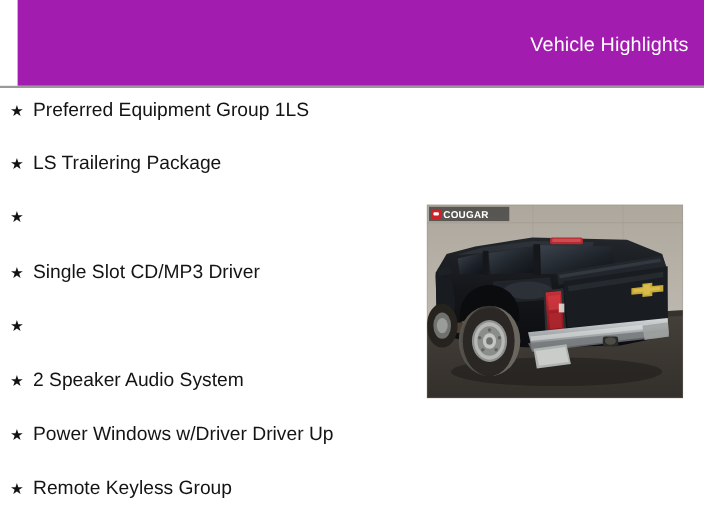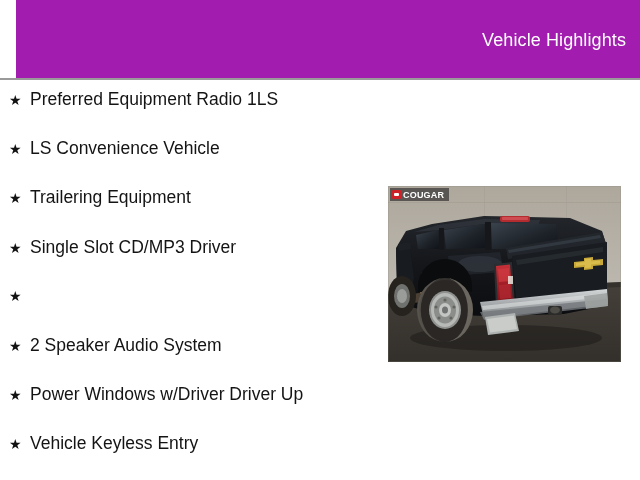--- a/index.html
+++ b/index.html
@@ -93,21 +93,21 @@
     width: 233px;
     height: 176px;
   }
   #photo-watermark {
     position: absolute;
     left: 2px;
     top: 2px;
     display: flex;
     align-items: center;
     height: 13px;
-    padding: 0 5px 0 2px;
+    padding: 0 19px 0 2px;
     background: rgba(18,18,22,0.55);
   }
   #watermark-logo-icon {
     width: 9px;
     height: 9px;
     margin-right: 2px;
     background: #cf2027;
     border-radius: 1px;
     position: relative;
     flex: 0 0 9px;
@@ -135,48 +135,47 @@
 <body>
 
 <div id="header-bar">
   <div id="header-title">Vehicle Highlights</div>
 </div>
 <div id="header-rule"></div>
 
 <ul id="highlights-list">
   <li class="highlight-item">
     <span class="star-icon">★</span>
-    <span class="highlight-label">Preferred Equipment Radio 1LS</span>
-  </li>
-  <li class="highlight-item">
-    <span class="star-icon">★</span>
-    <span class="highlight-label">LS Convenience Vehicle</span>
-  </li>
-  <li class="highlight-item">
-    <span class="star-icon">★</span>
-    <span class="highlight-label">Trailering Equipment</span>
+    <span class="highlight-label">Preferred Equipment Group 1LS</span>
+  </li>
+  <li class="highlight-item">
+    <span class="star-icon">★</span>
+    <span class="highlight-label">LS Trailering Package</span>
+  </li>
+  <li class="highlight-item">
+    <span class="star-icon">★</span>
   </li>
   <li class="highlight-item">
     <span class="star-icon">★</span>
     <span class="highlight-label">Single Slot CD/MP3 Driver</span>
   </li>
   <li class="highlight-item">
     <span class="star-icon">★</span>
   </li>
   <li class="highlight-item">
     <span class="star-icon">★</span>
     <span class="highlight-label">2 Speaker Audio System</span>
   </li>
   <li class="highlight-item">
     <span class="star-icon">★</span>
     <span class="highlight-label">Power Windows w/Driver Driver Up</span>
   </li>
   <li class="highlight-item">
     <span class="star-icon">★</span>
-    <span class="highlight-label">Vehicle Keyless Entry</span>
+    <span class="highlight-label">Remote Keyless Group</span>
   </li>
 </ul>
 
 <div id="vehicle-photo">
   <svg viewBox="0 0 233 176" xmlns="http://www.w3.org/2000/svg">
     <defs>
       <linearGradient id="wallGrad" x1="0" y1="0" x2="0" y2="1">
         <stop offset="0%" stop-color="#ada79c"></stop>
         <stop offset="55%" stop-color="#bcb7ae"></stop>
         <stop offset="100%" stop-color="#a8a297"></stop>

